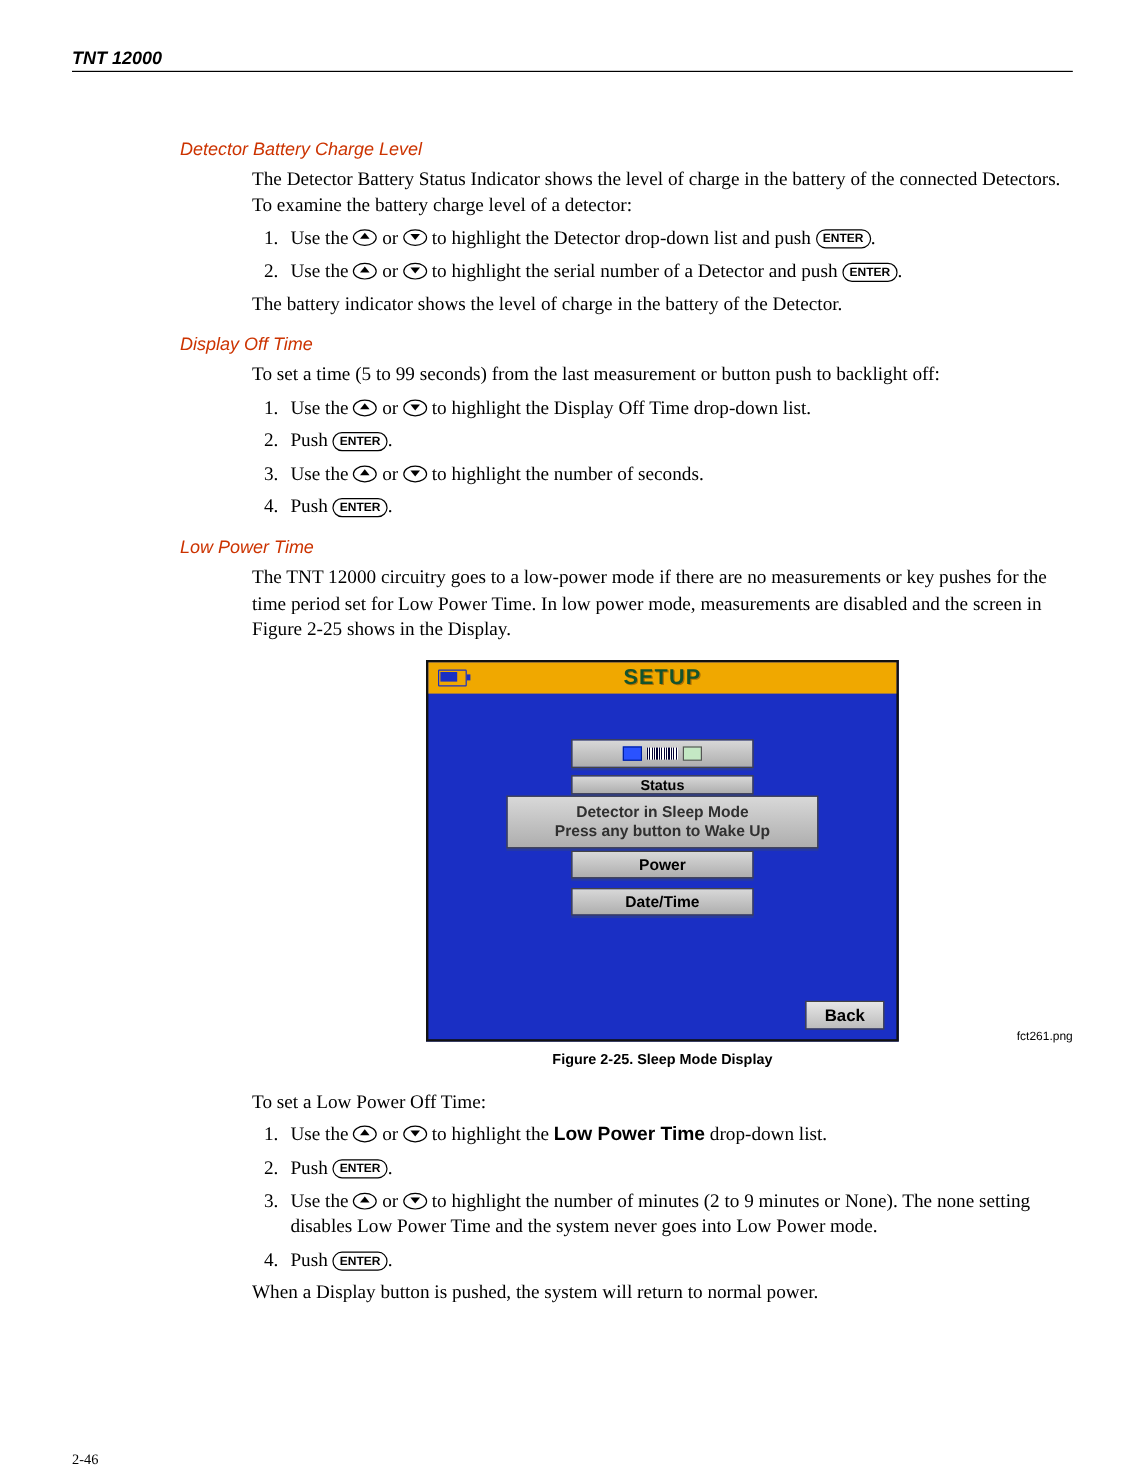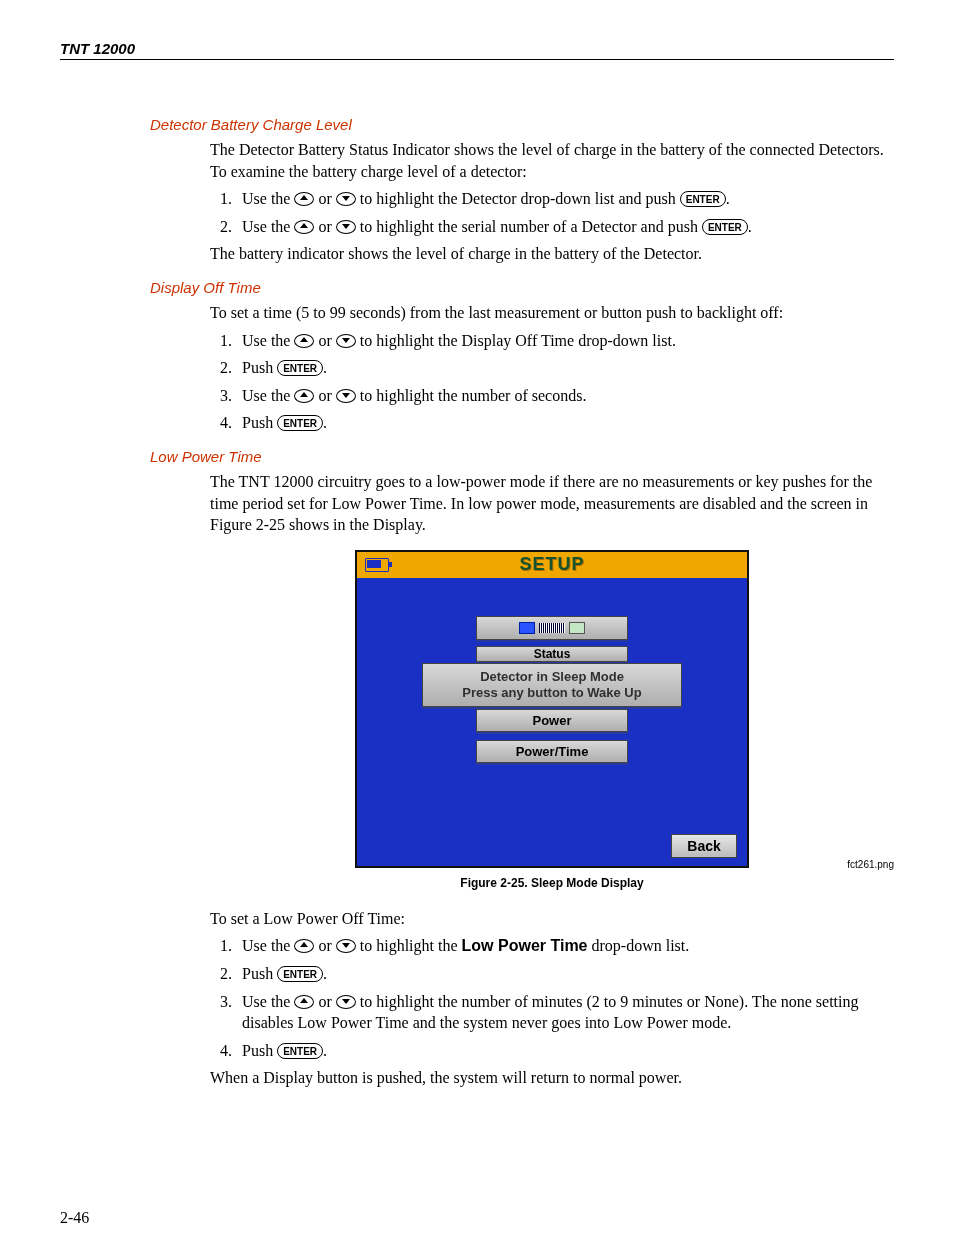--- a/index.html
+++ b/index.html
@@ -205,21 +205,21 @@
   }
   .figure-caption {
     text-align: center;
     font-family: Arial, Helvetica, sans-serif;
     font-weight: bold;
     font-size: 12px;
     margin: 8px 0 18px 150px;
   }
   .page-num {
     margin-top: 120px;
-    font-size: 16px;
+    font-size: 12px;
   }
   b.sans { font-family: Arial, Helvetica, sans-serif; }
 </style>
 </head>
 <body>
 
 <div class="header">
   <div class="header-title">TNT 12000</div>
 </div>
 
@@ -270,21 +270,21 @@
         <span class="mini-box"></span>
       </div>
       <div style="height:6px"></div>
       <div class="ds-btn partial">Status</div>
       <div class="ds-overlay">
         <div>Detector in Sleep Mode</div>
         <div>Press any button to Wake Up</div>
       </div>
       <div class="ds-btn">Power</div>
       <div style="height:8px"></div>
-      <div class="ds-btn">Power/Time</div>
+      <div class="ds-btn">Date/Time</div>
       <div class="ds-back">Back</div>
     </div>
   </div>
   <span class="img-ref">fct261.png</span>
 </div>
 <div class="figure-caption">Figure 2-25. Sleep Mode Display</div>
 
 <p class="body-para">To set a Low Power Off Time:</p>
 <ol class="body-list">
   <li>

